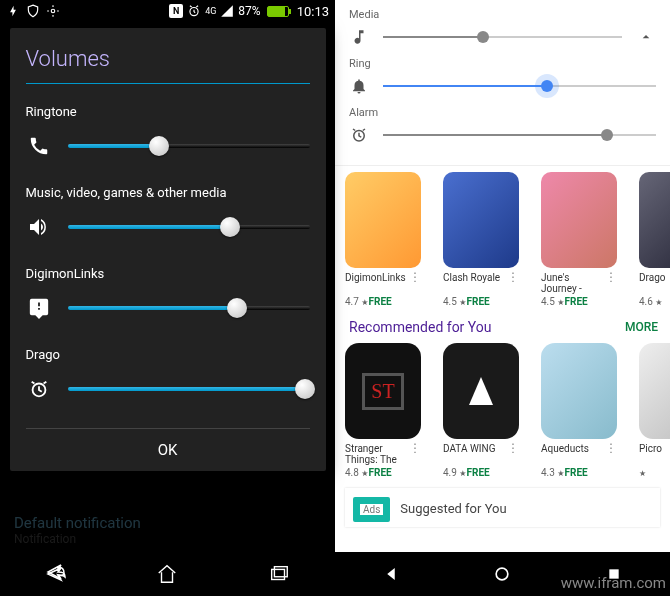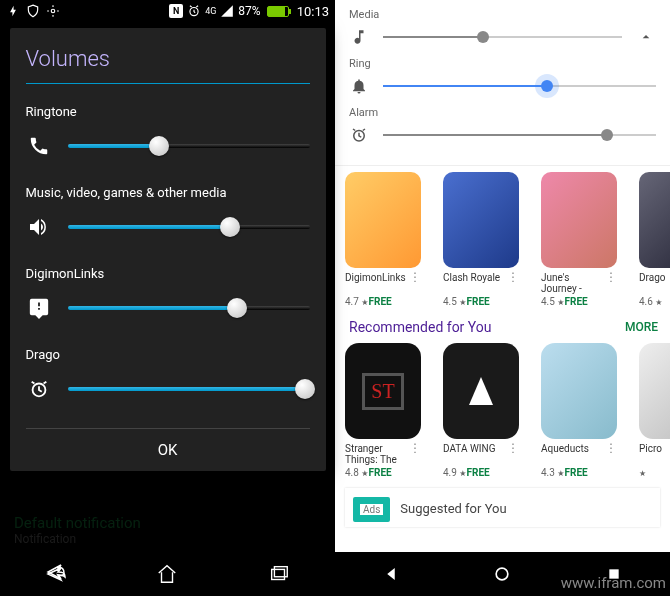--- a/index.html
+++ b/index.html
@@ -15,21 +15,21 @@
   .status .ricons{margin-left:auto;display:flex;align-items:center;gap:4px}
   .ic{width:14px;height:14px;display:inline-flex;align-items:center;justify-content:center}
   .nfc{background:#fff;color:#000;font-size:9px;font-weight:bold;width:14px;height:14px;border-radius:2px;display:flex;align-items:center;justify-content:center}
   .batt{width:22px;height:11px;border:1px solid #7bcb00;border-radius:2px;position:relative;margin-left:2px}
   .batt::after{content:'';position:absolute;top:2px;right:-3px;width:2px;height:5px;background:#7bcb00}
   .batt i{display:block;height:100%;width:87%;background:#7bcb00}
   .time{font-size:13px;margin-left:4px}
 
   .sound-head{color:#888;padding:12px 10px;display:flex;align-items:center;gap:10px;font-size:18px;position:relative;z-index:1}
   .default-notif{color:#888;position:absolute;bottom:50px;left:14px;z-index:1}
-  .default-notif .t1{font-size:15px;color:#15803d}
+  .default-notif .t1{font-size:15px;color:#7dd3fc}
   .default-notif .t2{font-size:12px;color:#666}
 
   .overlay{position:absolute;top:22px;left:0;right:0;bottom:44px;background:rgba(0,0,0,0.75);z-index:2;display:flex;align-items:flex-start;justify-content:center;padding-top:6px}
   .dialog{width:316px;background:#222;border-radius:2px;padding:18px 16px 12px;box-shadow:0 4px 18px rgba(0,0,0,0.6)}
   .dialog h1{font-size:22px;font-weight:300;color:#c4b5fd;margin-bottom:12px}
   .dialog hr{border:none;border-top:1px solid #0099cc;margin-bottom:20px}
   .sect-label{font-size:13px;color:#fff;margin-bottom:14px;margin-top:6px}
   .slider-row{display:flex;align-items:center;gap:16px;margin-bottom:26px}
   .slider-row .ic2{width:26px;height:26px;color:#fff;flex:0 0 26px;display:flex;align-items:center;justify-content:center}
   .trk{flex:1;height:4px;background:linear-gradient(#444,#000);border-radius:2px;position:relative}

